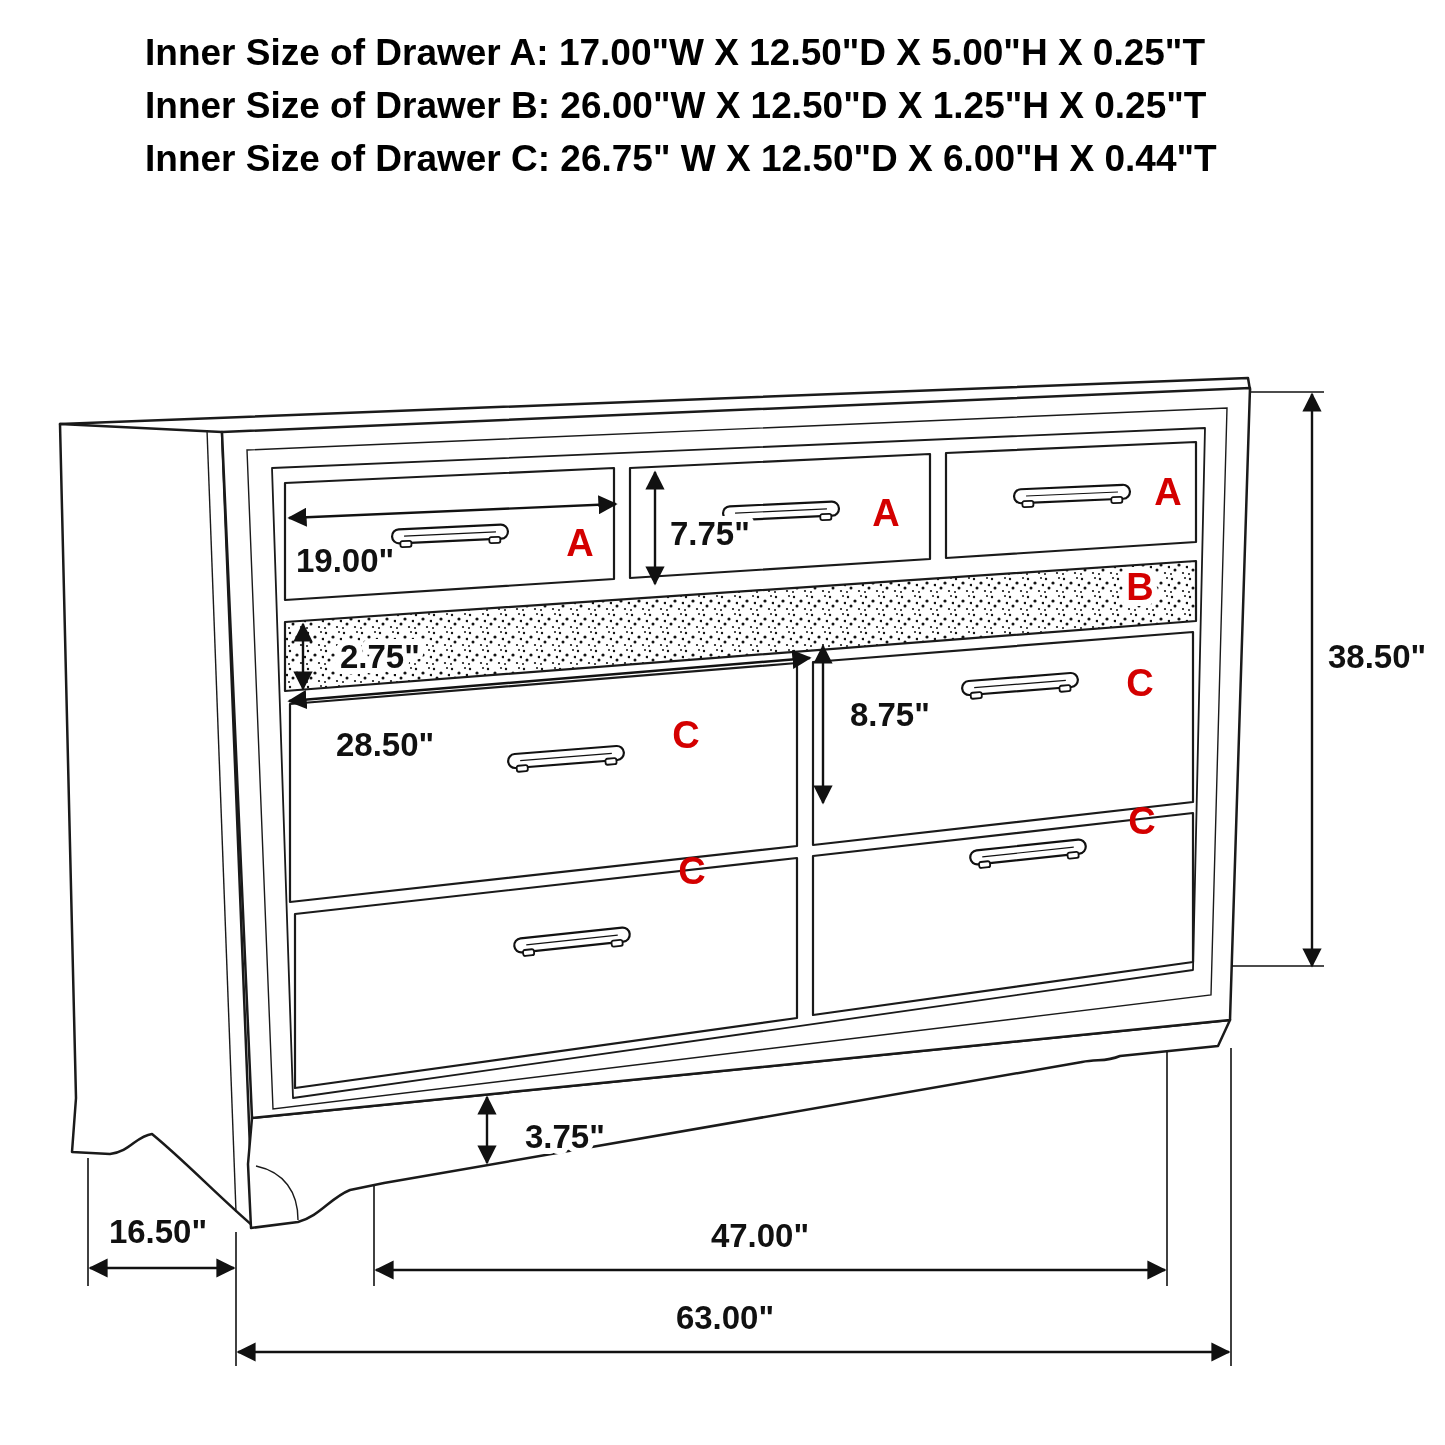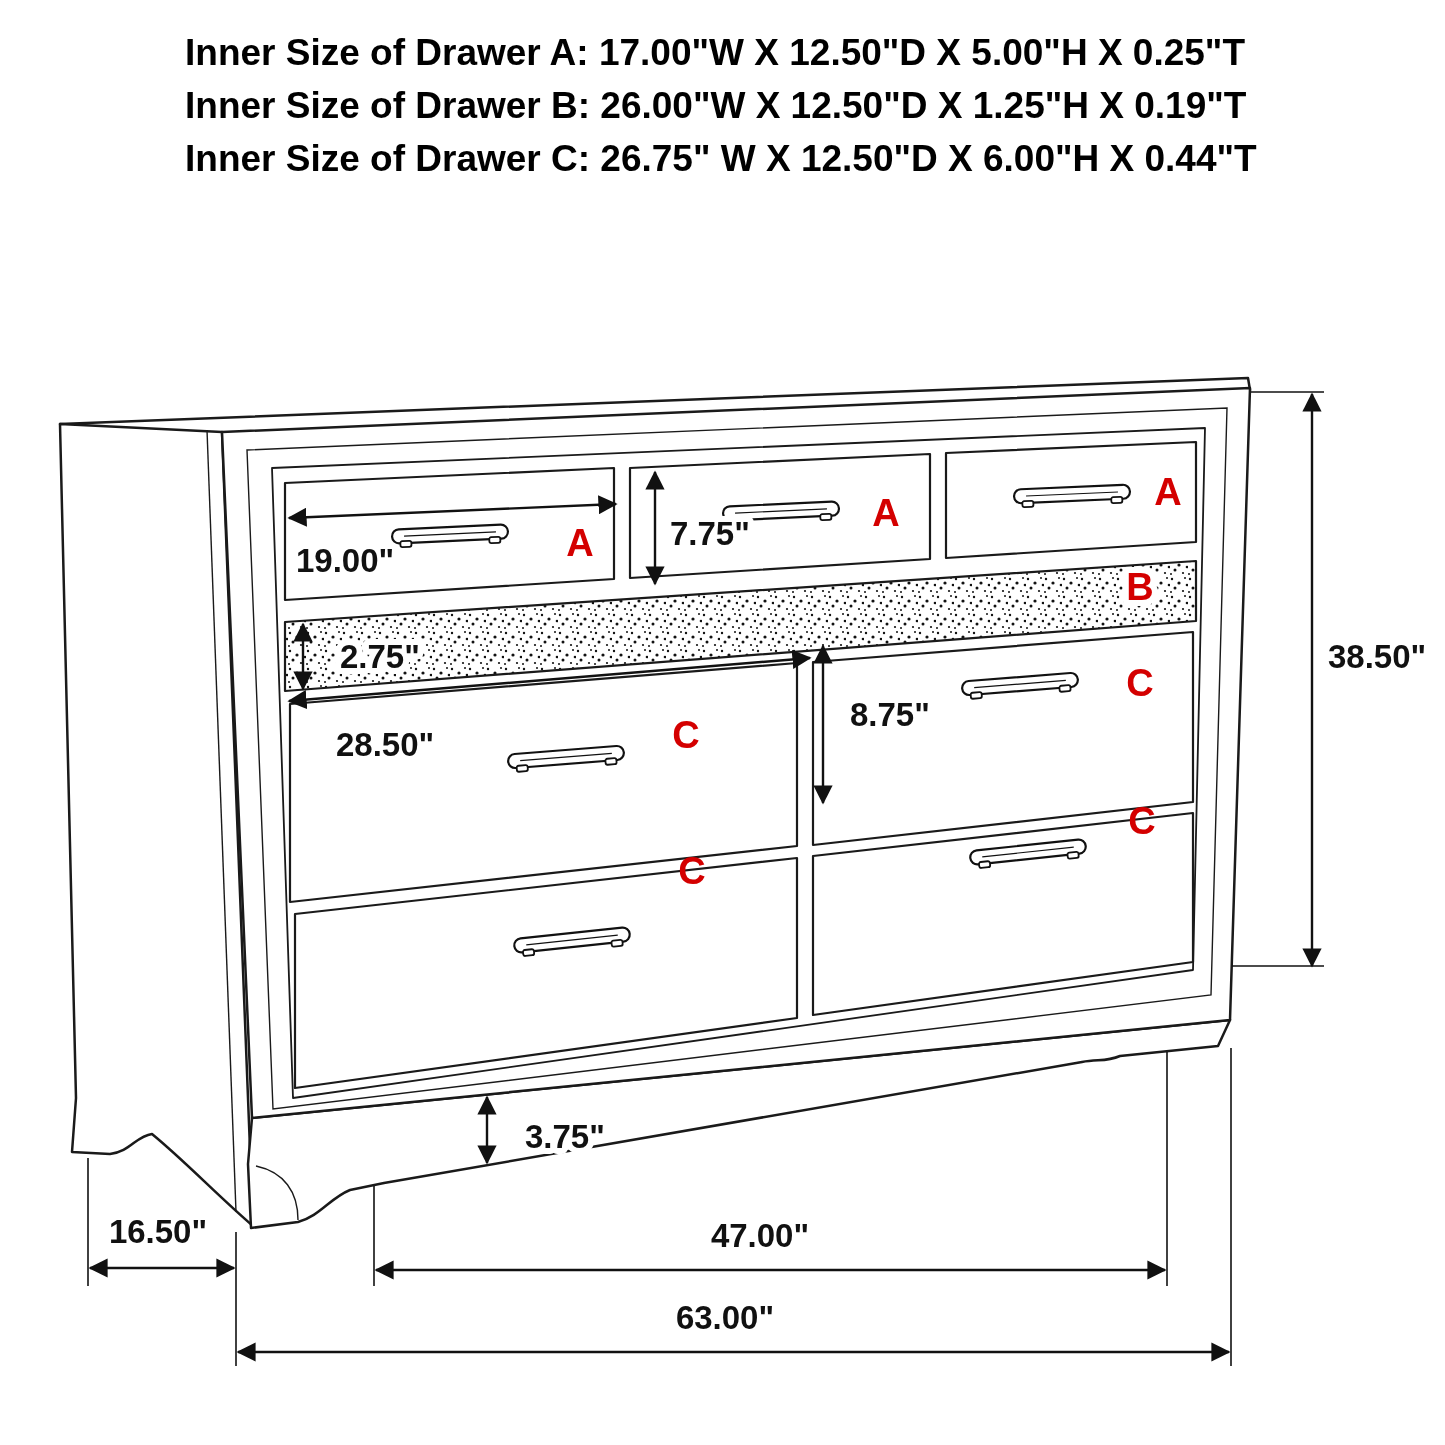--- a/index.html
+++ b/index.html
@@ -4,21 +4,20 @@
 <style>
   html,body { margin:0; padding:0; background:#ffffff; }
   .canvas {
     position:relative; width:1445px; height:1445px; background:#ffffff;
     font-family:"Liberation Sans", sans-serif; overflow:hidden;
   }
   .header {
     position:absolute; left:145px; top:26px;
     font-weight:bold; font-size:37px; line-height:53px; color:#000000;
     white-space:nowrap;
-    margin-left:40px;
   }
   svg.diagram { position:absolute; left:0; top:0; }
   .s2  { stroke:#1a1a1a; stroke-width:2.5; fill:#ffffff; stroke-linejoin:round; }
   .s2n { stroke:#1a1a1a; stroke-width:1.8; fill:none; stroke-linejoin:round; }
   .s1  { stroke:#1a1a1a; stroke-width:1.4; fill:none; }
   .panel { stroke:#1a1a1a; stroke-width:2.2; fill:#ffffff; stroke-linejoin:round; }
   .sparkfill { stroke:#1a1a1a; stroke-width:2.2; fill:url(#sparkle); stroke-linejoin:round; }
   .dimline { stroke:#111111; stroke-width:2.4; fill:none; }
   .ext { stroke:#111111; stroke-width:1.6; fill:none; }
   .dim {
@@ -31,21 +30,21 @@
   }
   .halo { paint-order:stroke; stroke:#ffffff; stroke-width:12px; stroke-linejoin:round; }
 </style>
 </head>
 <body>
 
 <div class="canvas">
 
   <div class="header">
     <div>Inner Size of Drawer A: 17.00"W X 12.50"D X 5.00"H X 0.25"T</div>
-    <div>Inner Size of Drawer B: 26.00"W X 12.50"D X 1.25"H X 0.19"T</div>
+    <div>Inner Size of Drawer B: 26.00"W X 12.50"D X 1.25"H X 0.25"T</div>
     <div>Inner Size of Drawer C: 26.75" W X 12.50"D X 6.00"H X 0.44"T</div>
   </div>
 
   <svg class="diagram" width="1445" height="1445" viewBox="0 0 1445 1445">
     <defs>
       <marker id="ah" viewBox="0 0 12 12" refX="11" refY="6" markerWidth="8" markerHeight="8" orient="auto-start-reverse">
         <path d="M0,0 L12,6 L0,12 Z" fill="#111111"></path>
       </marker>
       <pattern id="sparkle" width="18" height="18" patternUnits="userSpaceOnUse">
         <rect width="18" height="18" fill="#ffffff"></rect>

